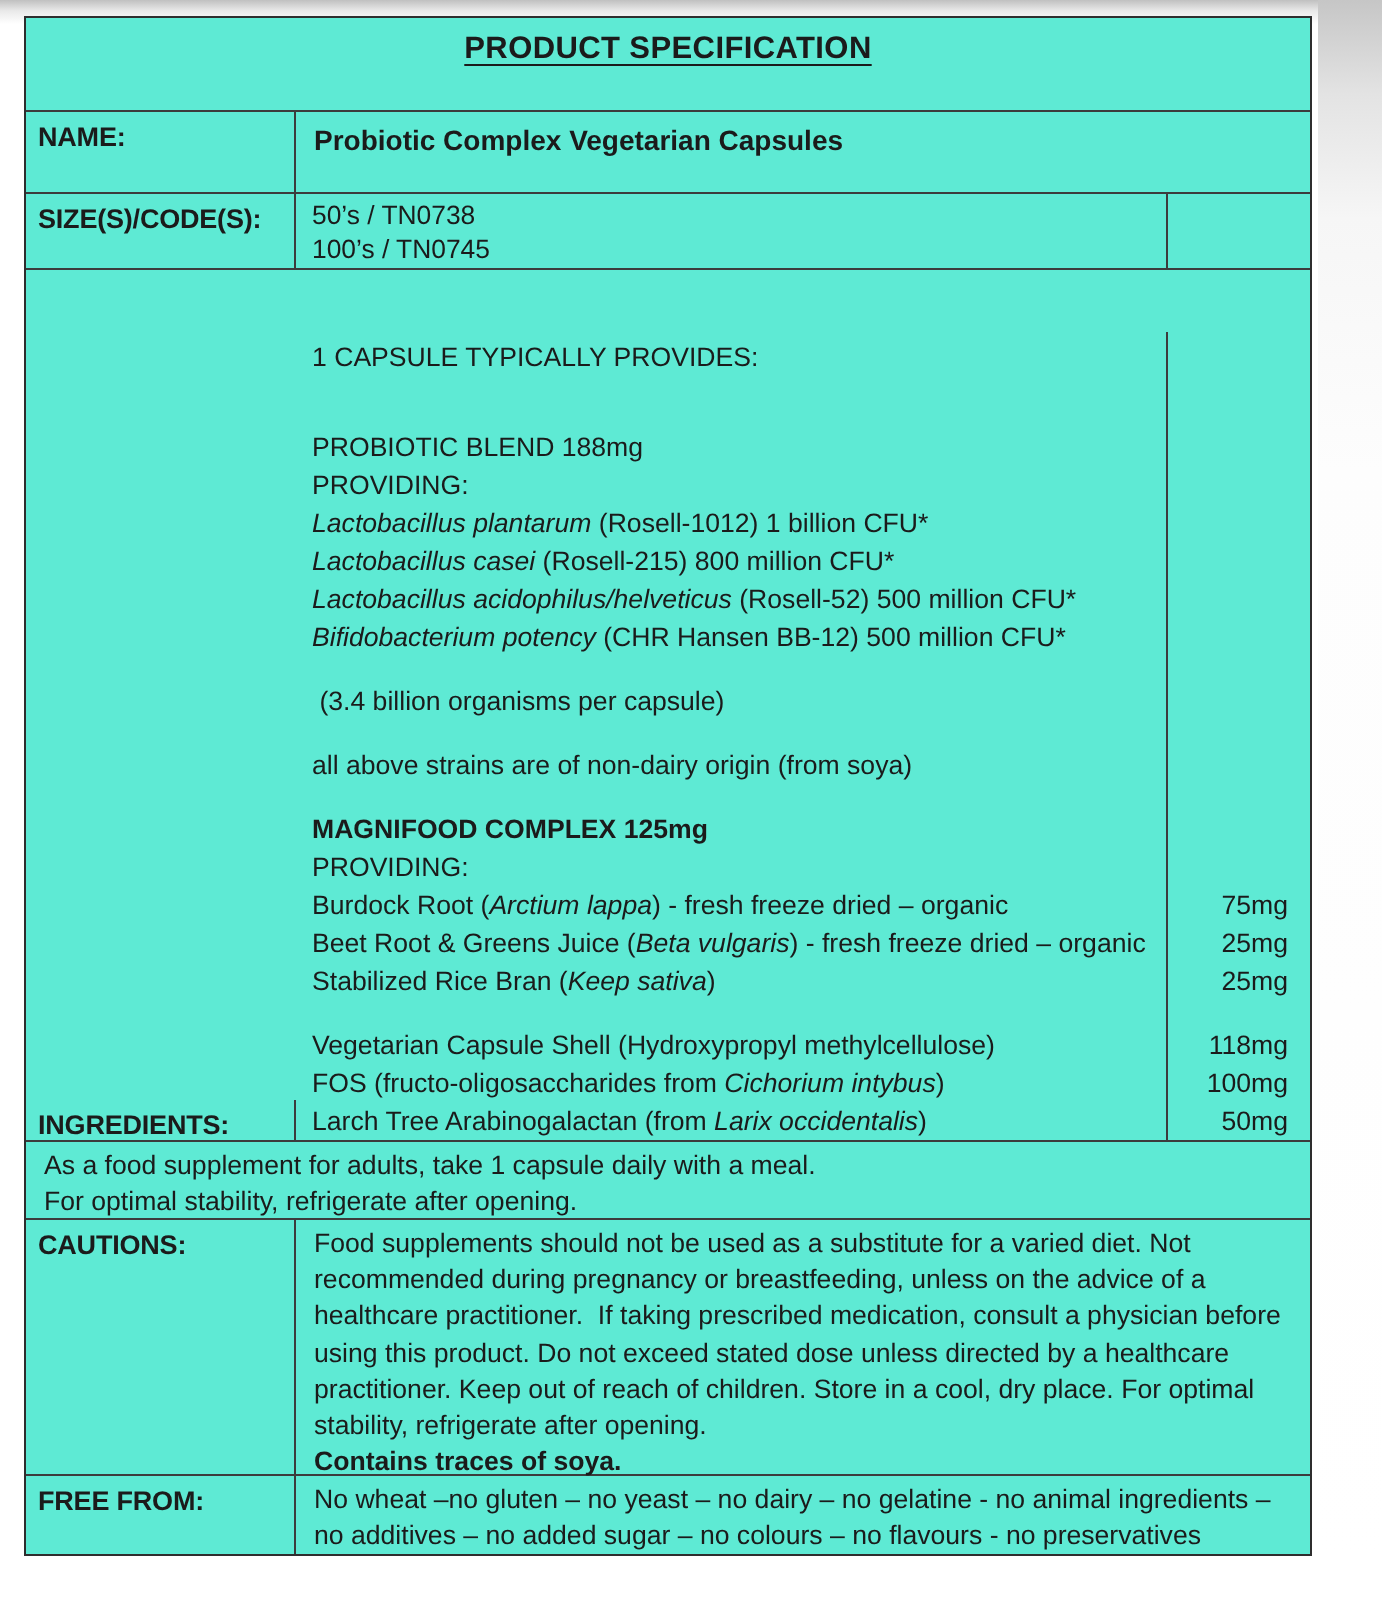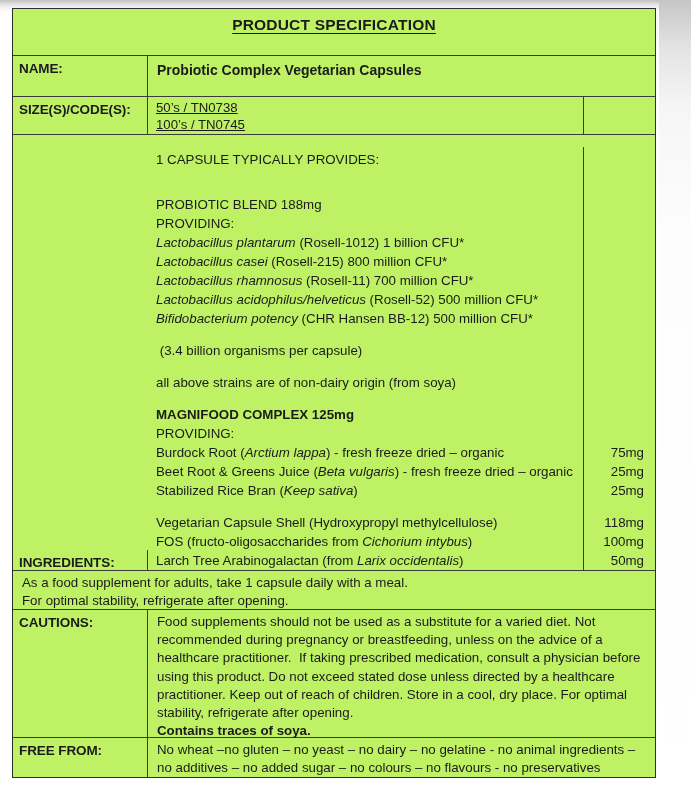--- a/index.html
+++ b/index.html
@@ -6,38 +6,38 @@
   html,body { width:691px; height:803px; background:#ffffff; overflow:hidden;
     font-family:"Liberation Sans", sans-serif; color:#1b1b1b; position:relative; }
 
   
   .scan-top { position:absolute; left:0; top:0; width:691px; height:12px;
     background:linear-gradient(to bottom,#c0c0c0 0,#e9e9e9 45%,#ffffff 100%); }
   .scan-right { position:absolute; right:0; top:0; width:32px; height:780px;
     background:linear-gradient(to bottom,#c6c6c6 0,#e3e3e3 6%,#f6f6f6 14%,#fdfdfd 30%,#ffffff 100%); }
 
   .spec-table { position:absolute; left:12px; top:8px; width:644px; height:770px;
-    border:1.5px solid #2e2e2e; background:#bef264; display:flex; flex-direction:column; }
+    border:1.5px solid #2e2e2e; background:#5eead4; display:flex; flex-direction:column; }
 
   .row { display:flex; border-top:1.5px solid #3c3c3c; }
   .row:first-child { border-top:none; }
 
   .label-cell { width:135px; flex:0 0 135px; border-right:1.5px solid #3c3c3c;
     font-weight:bold; font-size:13.5px; padding:5px 4px 0 6px; letter-spacing:-0.1px; }
   .content-cell { flex:1; position:relative; font-size:13.5px; }
 
   .row-header { height:46px; align-items:flex-start; justify-content:center; }
   .title { width:100%; text-align:center; padding-top:7px; font-size:15.5px; font-weight:bold;
     text-decoration:underline; text-underline-offset:2.5px; letter-spacing:0.2px; }
 
   .row-name { height:42px; }
   .name-value { padding:6px 0 0 9px; font-weight:bold; font-size:14px; }
 
   .row-sizes { height:38px; }
-  .sizes-lines { padding:2px 0 0 8px; line-height:17px; font-size:13.2px;text-decoration:underline; }
+  .sizes-lines { padding:2px 0 0 8px; line-height:17px; font-size:13.2px; }
 
   .row-ingredients { height:441px;align-items:flex-end; }
   .sub-divider { position:absolute; top:0; bottom:0; right:71px; width:1.5px; background:#3c3c3c; }
   .ing-lines { padding:3px 0 0 8px; }
   .ing-line { display:flex; line-height:19px; font-size:13.3px; white-space:pre-wrap; }
   .ing-line.blank { height:13px; }
   .ing-text { flex:1; padding-right:4px; }
   .ing-amt { width:68px; flex:0 0 68px; text-align:right; padding-right:11px; }
   .it { font-style:italic; }
   .bd { font-weight:bold; }
@@ -87,21 +87,21 @@
     <div class="content-cell">
       <div class="sub-divider"></div>
       <div class="ing-lines">
           <div class="ing-line"><span class="ing-text"><span>1 CAPSULE TYPICALLY PROVIDES:</span></span><span class="ing-amt"></span></div>
           <div class="ing-line blank"><span class="ing-text"></span><span class="ing-amt"></span></div>
           <div class="ing-line blank"><span class="ing-text"></span><span class="ing-amt"></span></div>
           <div class="ing-line"><span class="ing-text"><span>PROBIOTIC BLEND 188mg</span></span><span class="ing-amt"></span></div>
           <div class="ing-line"><span class="ing-text"><span>PROVIDING:</span></span><span class="ing-amt"></span></div>
           <div class="ing-line"><span class="ing-text"><span class="it">Lactobacillus plantarum</span><span> (Rosell-1012) 1 billion CFU*</span></span><span class="ing-amt"></span></div>
           <div class="ing-line"><span class="ing-text"><span class="it">Lactobacillus casei</span><span> (Rosell-215) 800 million CFU*</span></span><span class="ing-amt"></span></div>
-          <div class="ing-line"><span class="ing-text"><span class="it">Lactobacillus rhamnosus</span><span> (Rosell-11) 700 million CFU*</span></span><span class="ing-amt"></span></div>
+          <div class="ing-line"><span class="ing-amt"></span></div>
           <div class="ing-line"><span class="ing-text"><span class="it">Lactobacillus acidophilus/helveticus</span><span> (Rosell-52) 500 million CFU*</span></span><span class="ing-amt"></span></div>
           <div class="ing-line"><span class="ing-text"><span class="it">Bifidobacterium potency</span><span> (CHR Hansen BB-12) 500 million CFU*</span></span><span class="ing-amt"></span></div>
           <div class="ing-line blank"><span class="ing-text"></span><span class="ing-amt"></span></div>
           <div class="ing-line"><span class="ing-text"><span> (3.4 billion organisms per capsule)</span></span><span class="ing-amt"></span></div>
           <div class="ing-line blank"><span class="ing-text"></span><span class="ing-amt"></span></div>
           <div class="ing-line"><span class="ing-text"><span>all above strains are of non-dairy origin (from soya)</span></span><span class="ing-amt"></span></div>
           <div class="ing-line blank"><span class="ing-text"></span><span class="ing-amt"></span></div>
           <div class="ing-line"><span class="ing-text"><span class="bd">MAGNIFOOD COMPLEX 125mg</span></span><span class="ing-amt"></span></div>
           <div class="ing-line"><span class="ing-text"><span>PROVIDING:</span></span><span class="ing-amt"></span></div>
           <div class="ing-line"><span class="ing-text"><span>Burdock Root (</span><span class="it">Arctium lappa</span><span>) - fresh freeze dried – organic</span></span><span class="ing-amt">75mg</span></div>

